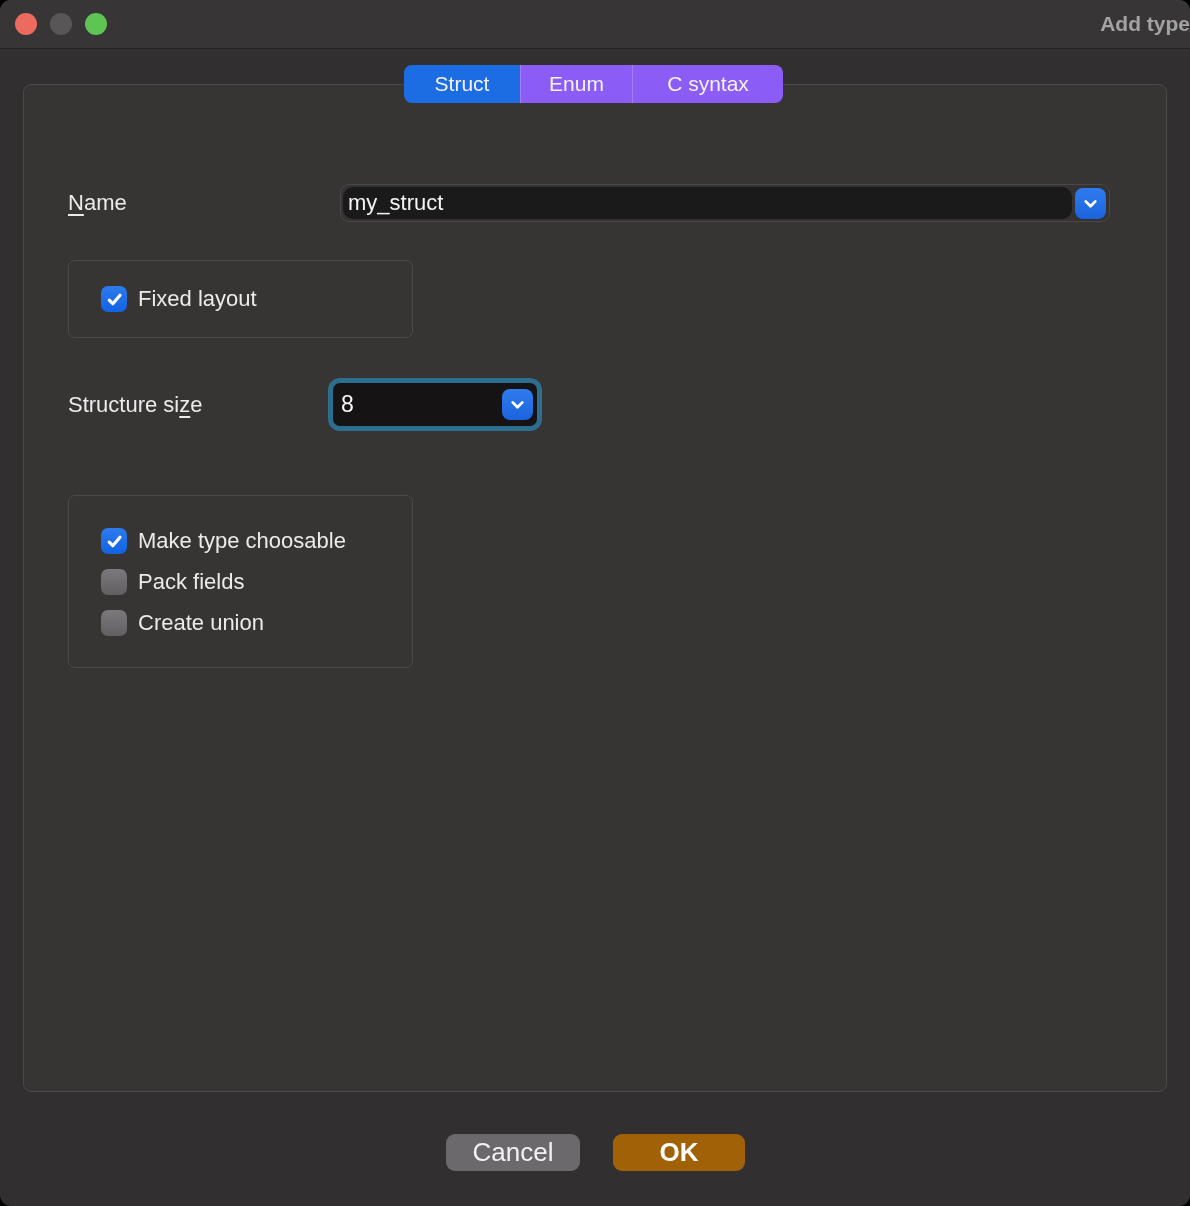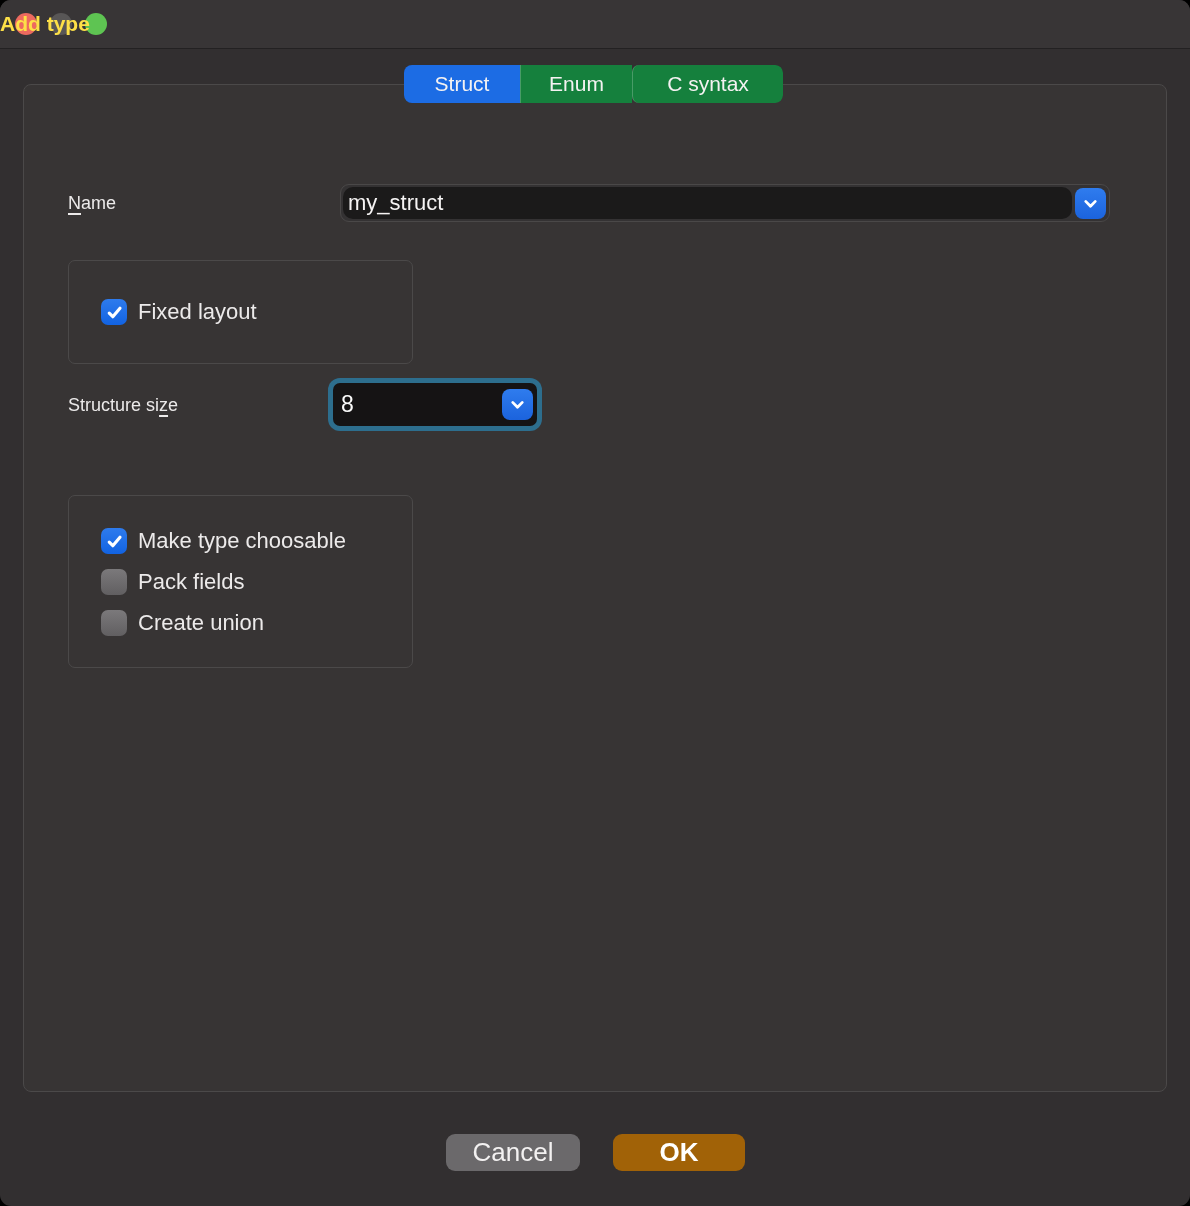--- a/index.html
+++ b/index.html
@@ -13,45 +13,45 @@
   .titlebar {
     position:absolute; left:0; top:0; right:0; height:48px;
     background:#383536; border-bottom:1px solid #232122;
   }
   .lights { position:absolute; left:15px; top:13px; display:flex; gap:13px; }
   .light { width:22px; height:22px; border-radius:50%; }
   .light-close { background:#ed6a5f; }
   .light-min { background:#585656; }
   .light-zoom { background:#5ec452; }
   .win-title {
-    position:absolute; left:0; right:16px; top:0; height:48px;
-    line-height:48px; text-align:left;
-    font-size:21px; font-weight:700; color:#fde047;
+    position:absolute; left:0; right:0; top:0; height:48px;
+    line-height:48px; text-align:right;
+    font-size:21px; font-weight:700; color:#a3a3a3;
   }
   
   .tabbar {
     position:absolute; left:404px; top:65px; height:38px;
     display:flex; border-radius:8px; overflow:hidden; z-index:3;
   }
   .tab {
     display:flex; align-items:center; justify-content:center;
-    font-size:21px; color:#f4f2f2; background:#15803d; cursor:default;
+    font-size:21px; color:#f4f2f2; background:#8b5cf6; cursor:default;
     box-sizing:border-box;
   }
   .tab + .tab { border-left:1px solid rgba(255,255,255,0.22); }
   .tab.active { background:#1c6ce4;text-align:center; }
-  .tab-w1 { width:116px; } .tab-w2 { width:112px; } .tab-w3 { width:151px;border-radius:7px; }
+  .tab-w1 { width:116px; } .tab-w2 { width:112px; } .tab-w3 { width:151px; }
   
   .panel {
     position:absolute; left:23px; top:84px; width:1144px; height:1008px;
     box-sizing:border-box; background:#373434;
     border:1px solid #4b4949; border-radius:8px; z-index:1;
   }
   .abs { position:absolute; z-index:2; }
-  .field-label { font-size:18px; color:#eceaea; line-height:30px; white-space:nowrap; }
+  .field-label { font-size:22px; color:#eceaea; line-height:30px; white-space:nowrap; }
   .field-label u { text-decoration:underline; text-underline-offset:4px; text-decoration-thickness:2px; }
   
   .name-combo {
     left:340px; top:184px; width:770px; height:38px; box-sizing:border-box;
     background:#343233; border:1px solid #4a4848; border-radius:9px;
     display:flex; align-items:center;
   }
   .name-combo .combo-field {
     flex:1; height:32px; line-height:32px; margin-left:2px;
     background:#1b1a1a; border-radius:10px;
@@ -62,21 +62,21 @@
     width:31px; height:31px; border-radius:8px; flex:none;
     background:linear-gradient(#2f7cee,#1b63dd); border:none;
     display:flex; align-items:center; justify-content:center;
     margin:0 3px; padding:0; cursor:default;
   }
   
   .groupbox {
     box-sizing:border-box; border:1px solid #4b4949; border-radius:7px;
   }
   .gb-fixed {
-    left:68px; top:260px; width:345px; height:104px;
+    left:68px; top:260px; width:345px; height:78px;
     display:flex; align-items:center; padding-left:32px;
   }
   .gb-options {
     left:68px; top:495px; width:345px; height:173px;
     padding:32px 16px 0 32px; display:flex; flex-direction:column; gap:15px;
   }
   .check-row { display:flex; align-items:center; height:26px; cursor:default; }
   .checkbox {
     width:26px; height:26px; border-radius:7px; flex:none;
     background:linear-gradient(#7b797b,#615f61);

